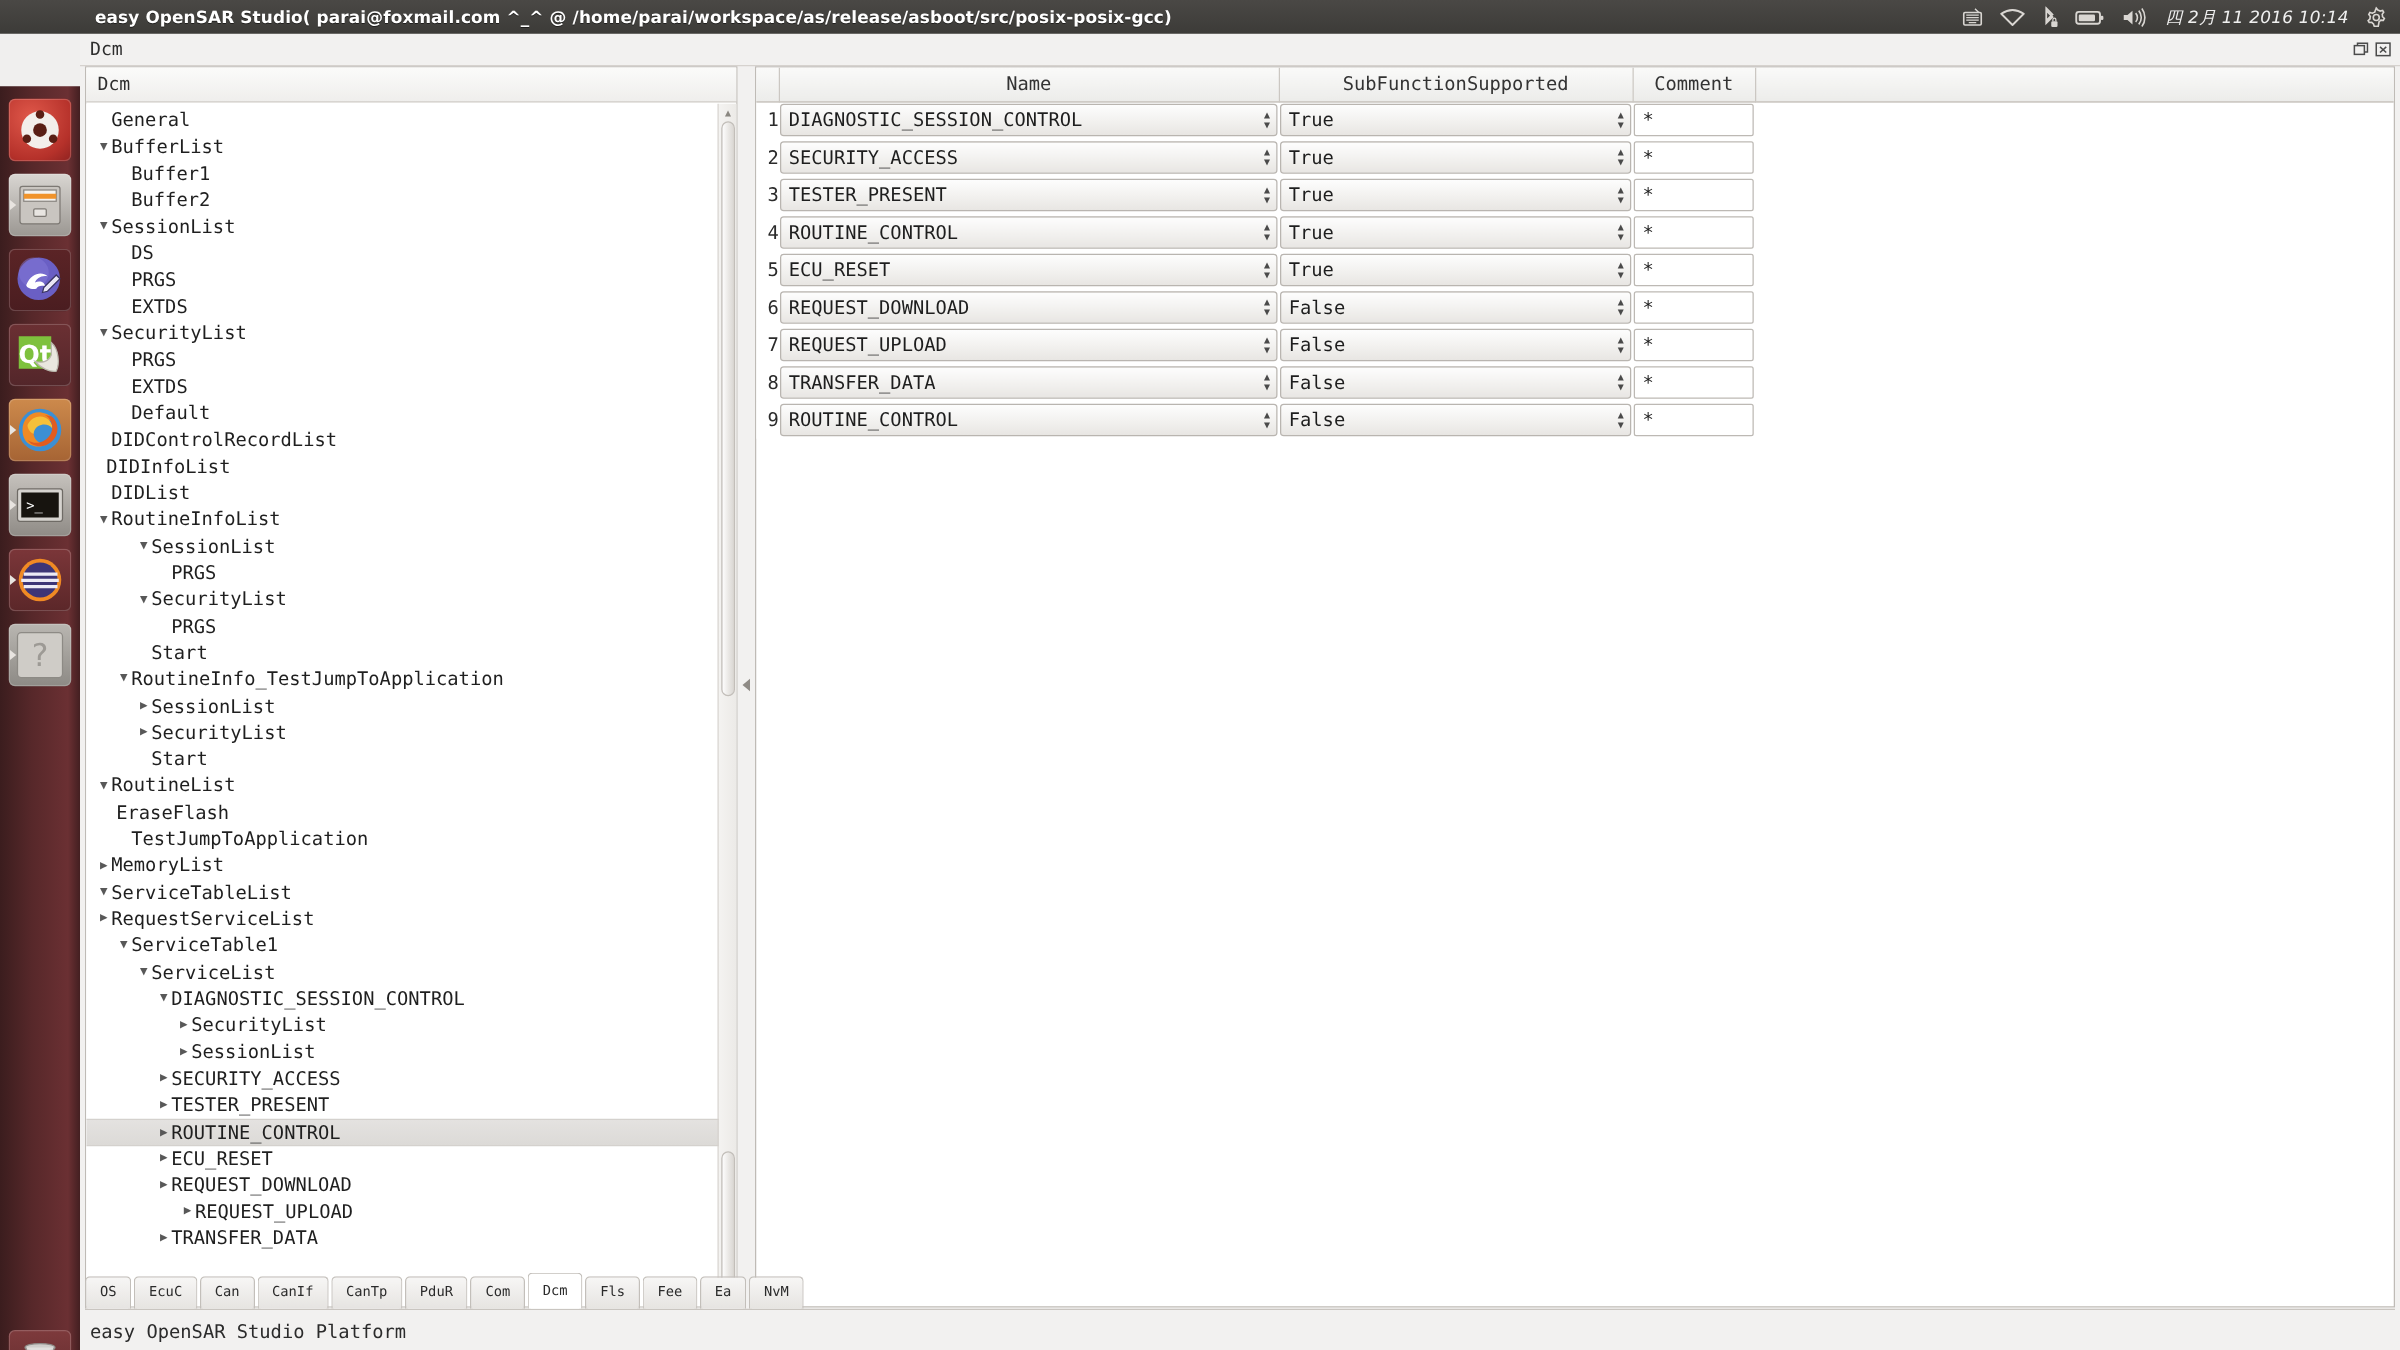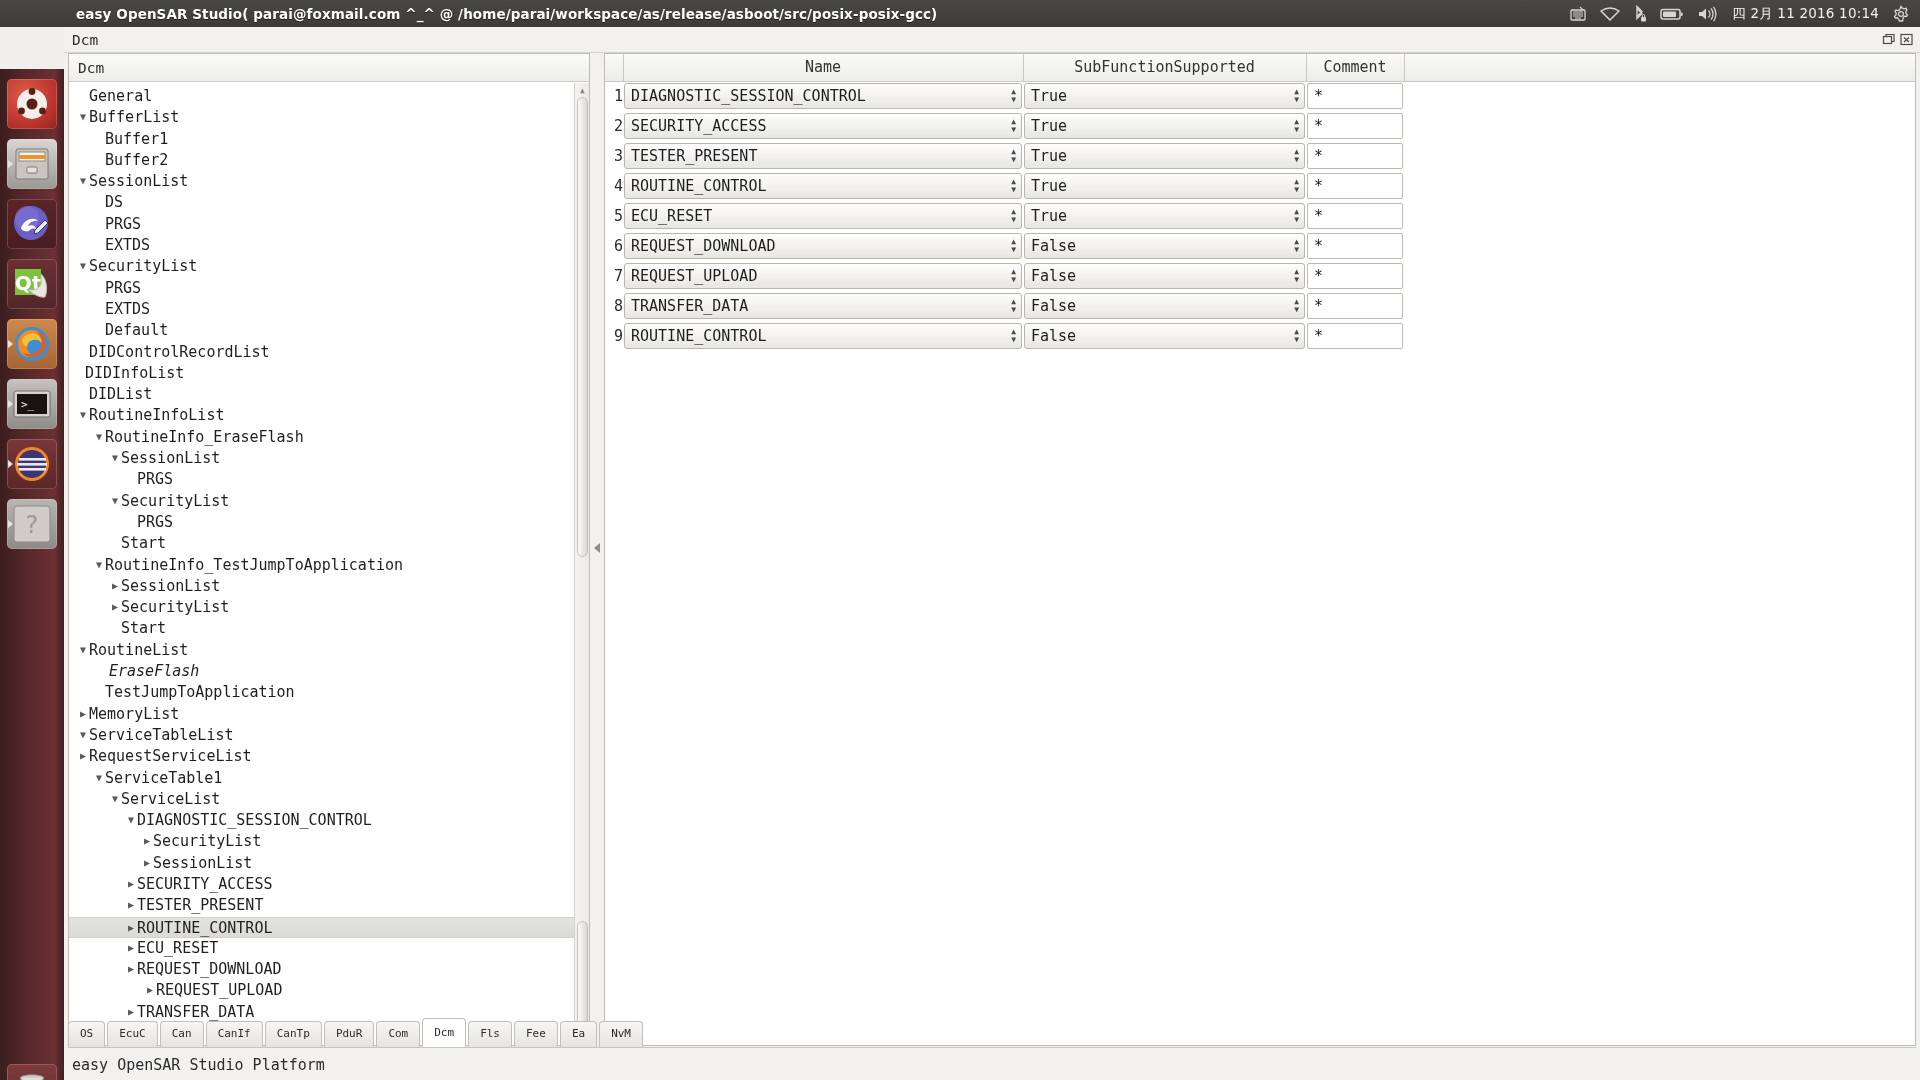--- a/index.html
+++ b/index.html
@@ -29,21 +29,21 @@
     text-shadow: 0 1px 0 rgba(0,0,0,.5);
   }
   #panel-indicators {
     margin-left: auto;
     display: flex; align-items: center;
     gap: 13px;
     padding-right: 10px;
     white-space: nowrap;
   }
   #panel-indicators .ind { display: flex; align-items: center; opacity: .92; }
-  #panel-clock { font-size: 13.5px; letter-spacing: .2px; }
+  #panel-clock { font-size: 13.5px; letter-spacing: .2px; font-style: italic; }
 
   
   #launcher {
     position: absolute; top: 27px; left: 0;
     width: 64px; height: 1053px;
     background: linear-gradient(to right, #3b1d1e 0%, #57282a 40%, #6b3033 85%, #431f21 100%);
     z-index: 40;
     margin-top: 42px;
   }
   .launcher-icon {
@@ -461,32 +461,31 @@
           <div class="tnode" style="padding-left: 24px;"><span class="arrow none"></span><span>PRGS</span></div>
           <div class="tnode" style="padding-left: 24px;"><span class="arrow none"></span><span>EXTDS</span></div>
           <div class="tnode" style="padding-left: 8px;"><span class="arrow">▼</span><span>SecurityList</span></div>
           <div class="tnode" style="padding-left: 24px;"><span class="arrow none"></span><span>PRGS</span></div>
           <div class="tnode" style="padding-left: 24px;"><span class="arrow none"></span><span>EXTDS</span></div>
           <div class="tnode" style="padding-left: 24px;"><span class="arrow none"></span><span>Default</span></div>
           <div class="tnode" style="padding-left: 8px;"><span class="arrow none"></span><span>DIDControlRecordList</span></div>
           <div class="tnode" style="padding-left: 4px;"><span class="arrow none"></span><span>DIDInfoList</span></div>
           <div class="tnode" style="padding-left: 8px;"><span class="arrow none"></span><span>DIDList</span></div>
           <div class="tnode" style="padding-left: 8px;"><span class="arrow">▼</span><span>RoutineInfoList</span></div>
-          <div class="tnode" style="padding-left: 24px;"><span class="arrow">▼</span><span>RoutineInfo_EraseFlash</span></div>
           <div class="tnode" style="padding-left: 40px;"><span class="arrow">▼</span><span>SessionList</span></div>
           <div class="tnode" style="padding-left: 56px;"><span class="arrow none"></span><span>PRGS</span></div>
           <div class="tnode" style="padding-left: 40px;"><span class="arrow">▼</span><span>SecurityList</span></div>
           <div class="tnode" style="padding-left: 56px;"><span class="arrow none"></span><span>PRGS</span></div>
           <div class="tnode" style="padding-left: 40px;"><span class="arrow none"></span><span>Start</span></div>
           <div class="tnode" style="padding-left: 24px;"><span class="arrow">▼</span><span>RoutineInfo_TestJumpToApplication</span></div>
           <div class="tnode" style="padding-left: 40px;"><span class="arrow">▶</span><span>SessionList</span></div>
           <div class="tnode" style="padding-left: 40px;"><span class="arrow">▶</span><span>SecurityList</span></div>
           <div class="tnode" style="padding-left: 40px;"><span class="arrow none"></span><span>Start</span></div>
           <div class="tnode" style="padding-left: 8px;"><span class="arrow">▼</span><span>RoutineList</span></div>
-          <div class="tnode" style="padding-left: 28px; font-style: italic;"><span class="arrow none"></span><span>EraseFlash</span></div>
+          <div class="tnode" style="padding-left: 12px;"><span class="arrow none"></span><span>EraseFlash</span></div>
           <div class="tnode" style="padding-left: 24px;"><span class="arrow none"></span><span>TestJumpToApplication</span></div>
           <div class="tnode" style="padding-left: 8px;"><span class="arrow">▶</span><span>MemoryList</span></div>
           <div class="tnode" style="padding-left: 8px;"><span class="arrow">▼</span><span>ServiceTableList</span></div>
           <div class="tnode" style="padding-left: 8px;"><span class="arrow">▶</span><span>RequestServiceList</span></div>
           <div class="tnode" style="padding-left: 24px;"><span class="arrow">▼</span><span>ServiceTable1</span></div>
           <div class="tnode" style="padding-left: 40px;"><span class="arrow">▼</span><span>ServiceList</span></div>
           <div class="tnode" style="padding-left: 56px;"><span class="arrow">▼</span><span>DIAGNOSTIC_SESSION_CONTROL</span></div>
           <div class="tnode" style="padding-left: 72px;"><span class="arrow">▶</span><span>SecurityList</span></div>
           <div class="tnode" style="padding-left: 72px;"><span class="arrow">▶</span><span>SessionList</span></div>
           <div class="tnode" style="padding-left: 56px;"><span class="arrow">▶</span><span>SECURITY_ACCESS</span></div>

